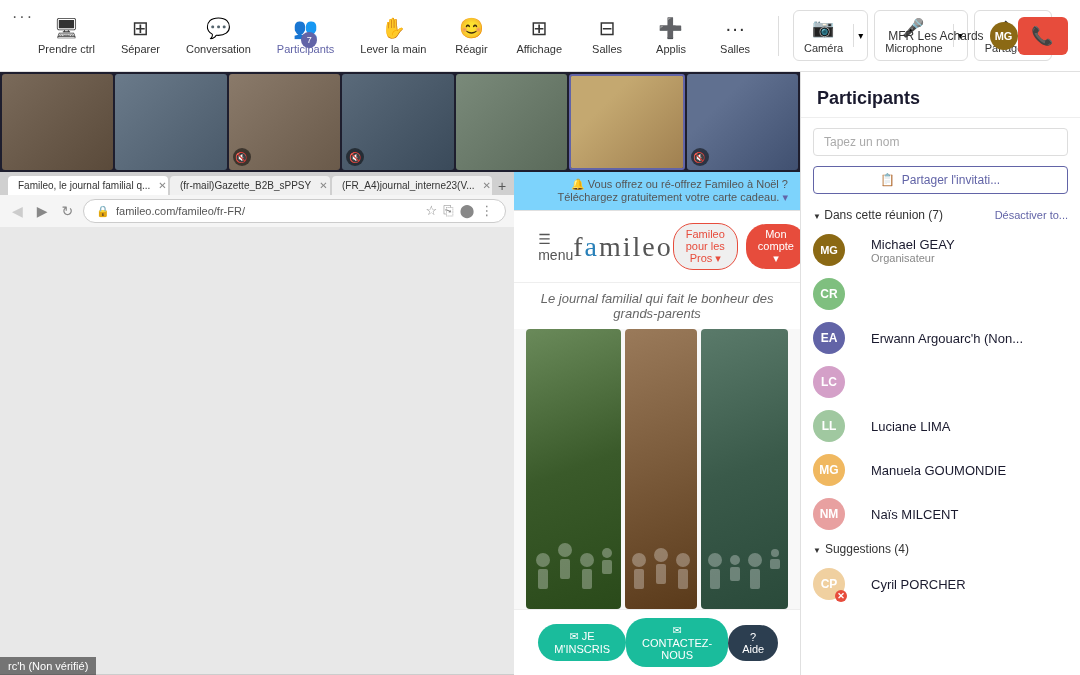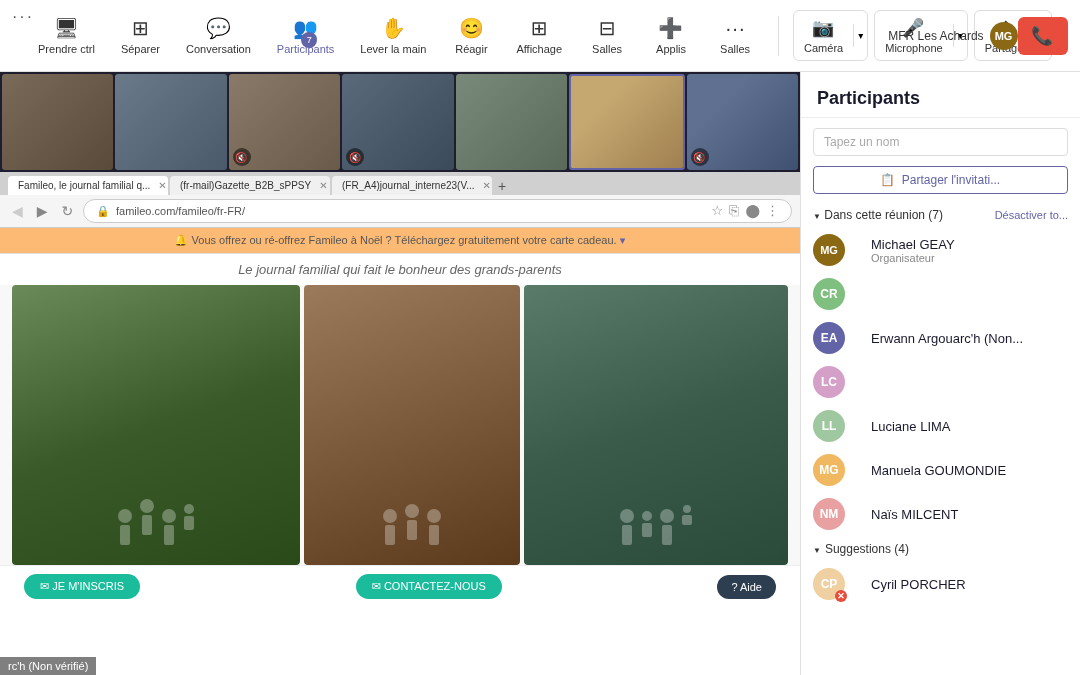--- a/index.html
+++ b/index.html
@@ -192,21 +192,21 @@
       justify-content: center;
     }
 
     
     .screen-share {
       flex: 1;
       background: #f0f0f0;
       overflow: hidden;
       position: relative;
       display: flex;
-      flex-direction: column;
+      flex-direction: row;
     }
 
     
     .browser-chrome {
       background: #e8e8e8;
       border-bottom: 1px solid #ccc;
     }
     .browser-tabs {
       display: flex;
       align-items: center;
@@ -257,26 +257,26 @@
     .nav-icons { display: flex; gap: 6px; color: #888; font-size: 13px; }
 
     
     .famileo-site {
       background: #fff;
       flex: 1;
       overflow: hidden;
       position: relative;
     }
     .famileo-banner {
-      background: #fdba74;
+      background: #7dd3fc;
       padding: 6px 12px;
       font-size: 11px;
       color: #555;
       border-bottom: 1px solid #e0e0e0;
-      text-align: center;
+      text-align: right;
     }
     .famileo-header {
       display: flex;
       align-items: center;
       justify-content: space-between;
       padding: 12px 24px;
       border-bottom: 1px solid #eee;
     }
     .famileo-logo {
       font-size: 28px;
@@ -679,20 +679,33 @@
             </div>
           </div>
         </div>
       </div>
 
       <div class="famileo-site">
         <div class="famileo-banner">
           <span>🔔 Vous offrez ou ré-offrez Famileo à Noël ? Téléchargez gratuitement votre carte cadeau.</span>
           <span style="color:#6264a7; cursor:pointer;"> ▾</span>
         </div>
+        <div class="famileo-header">
+          <div style="display:flex;align-items:center;gap:12px;">
+            <span style="font-size:14px;color:#555;cursor:pointer;">☰ menu</span>
+          </div>
+          <div class="famileo-logo">
+            <span style="color:#555;">f</span><span style="color:#2980b9;">a</span><span style="color:#555;">mileo</span>
+          </div>
+          <div class="header-btns">
+            <button class="btn-pros">Famileo pour les Pros ▾</button>
+            <button class="btn-compte">Mon compte ▾</button>
+            <button class="btn-lang">🇫🇷 (fr) ▾</button>
+          </div>
+        </div>
         <div class="famileo-tagline">Le journal familial qui fait le bonheur des grands-parents</div>
         <div class="famileo-hero">
           <div class="hero-img hero-img-1">
             <div class="hero-overlay">
               <div class="people-silhouette">
                 <div class="person">
                     <div class="person-head"></div>
                     <div class="person-body"></div>
                   </div>
                 <div class="person" style="margin-bottom:10px;">

